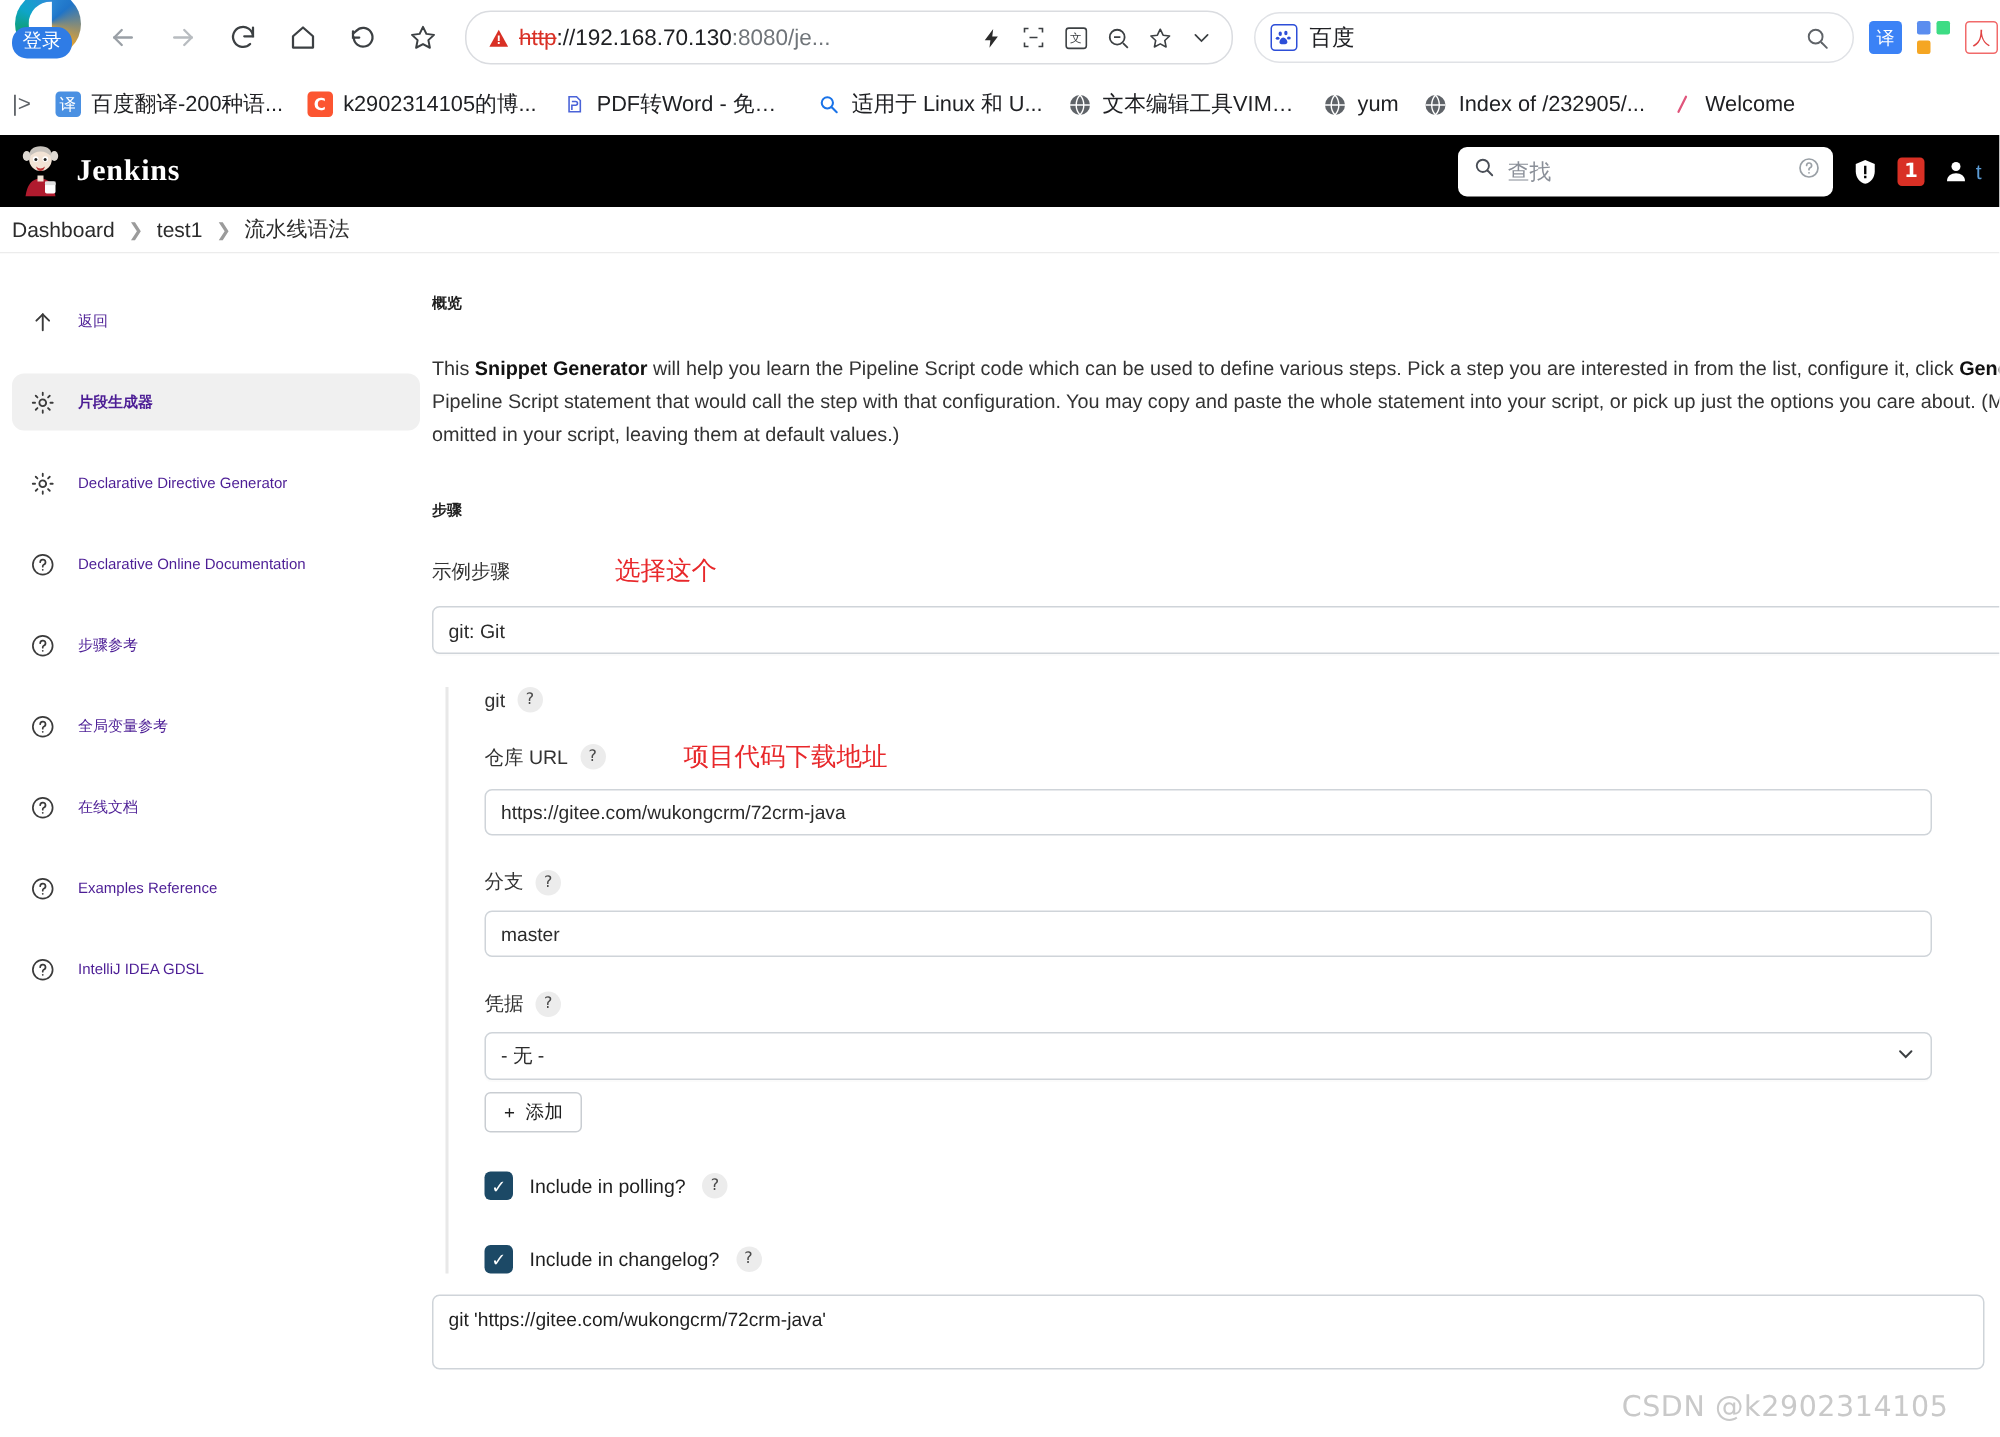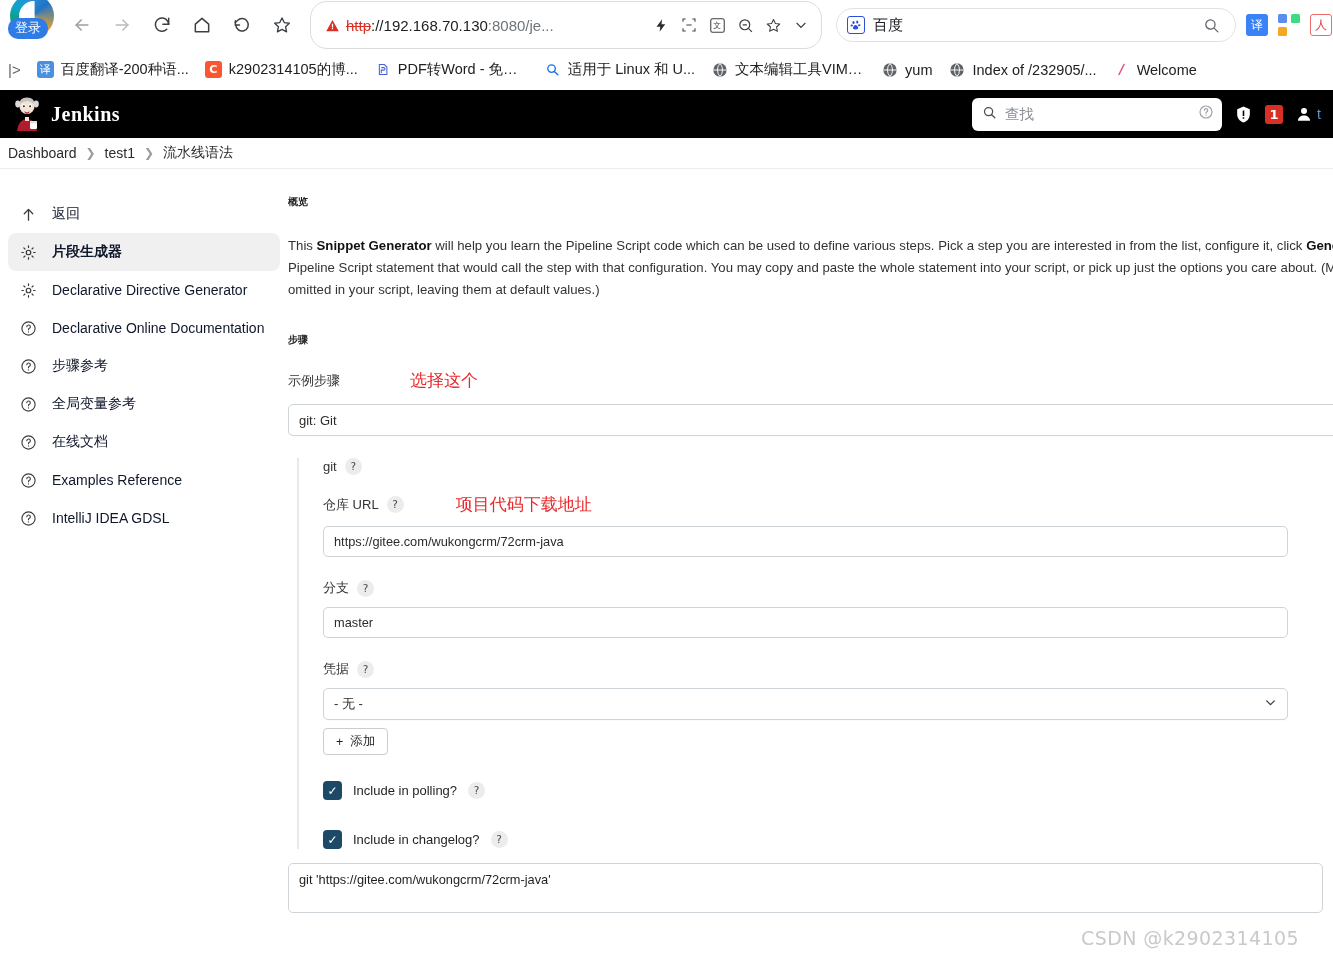--- a/index.html
+++ b/index.html
@@ -56,21 +56,21 @@
     width: 34px; height: 34px;
     display: flex; align-items: center; justify-content: center;
     border-radius: 6px;
     color: #5f6368;
     flex: 0 0 34px;
     margin: 0 3px;
   }
   .nav-btn svg { display:block; }
   .omnibox {
     flex: 0 0 512px;
-    height: 48px;
+    height: 36px;
     border: 1px solid #dadce0;
     border-radius: 17px;
     display: flex;
     align-items: center;
     padding: 0 6px 0 14px;
     margin-left: 8px;
     background: #fff;
     font-size: 15px;
     color: #202124;
     overflow: hidden;
@@ -200,23 +200,23 @@
   }
   .sidebar {
     width: 288px; flex: 0 0 288px;
     padding: 26px 8px 0 8px;
   }
   .side-item {
     display:flex; align-items:center; gap: 14px;
     height: 38px;
     padding: 0 10px 0 10px;
     border-radius: 8px;
-    font-size: 14px;
-    color: #0f172a;
-    margin-bottom: 0px;
+    font-size: 10px;
+    color: #4c1d95;
+    margin-bottom: 16px;
   }
   .side-item.active { background:#f0f0f0; font-weight:600; }
   .side-ico { width: 20px; flex:0 0 20px; display:flex;align-items:center;justify-content:center;color:#3b3b3b;}
 
   .main {
     flex: 1;
     padding: 26px 0 0 0;
     position: relative;
     overflow: hidden;
   }

